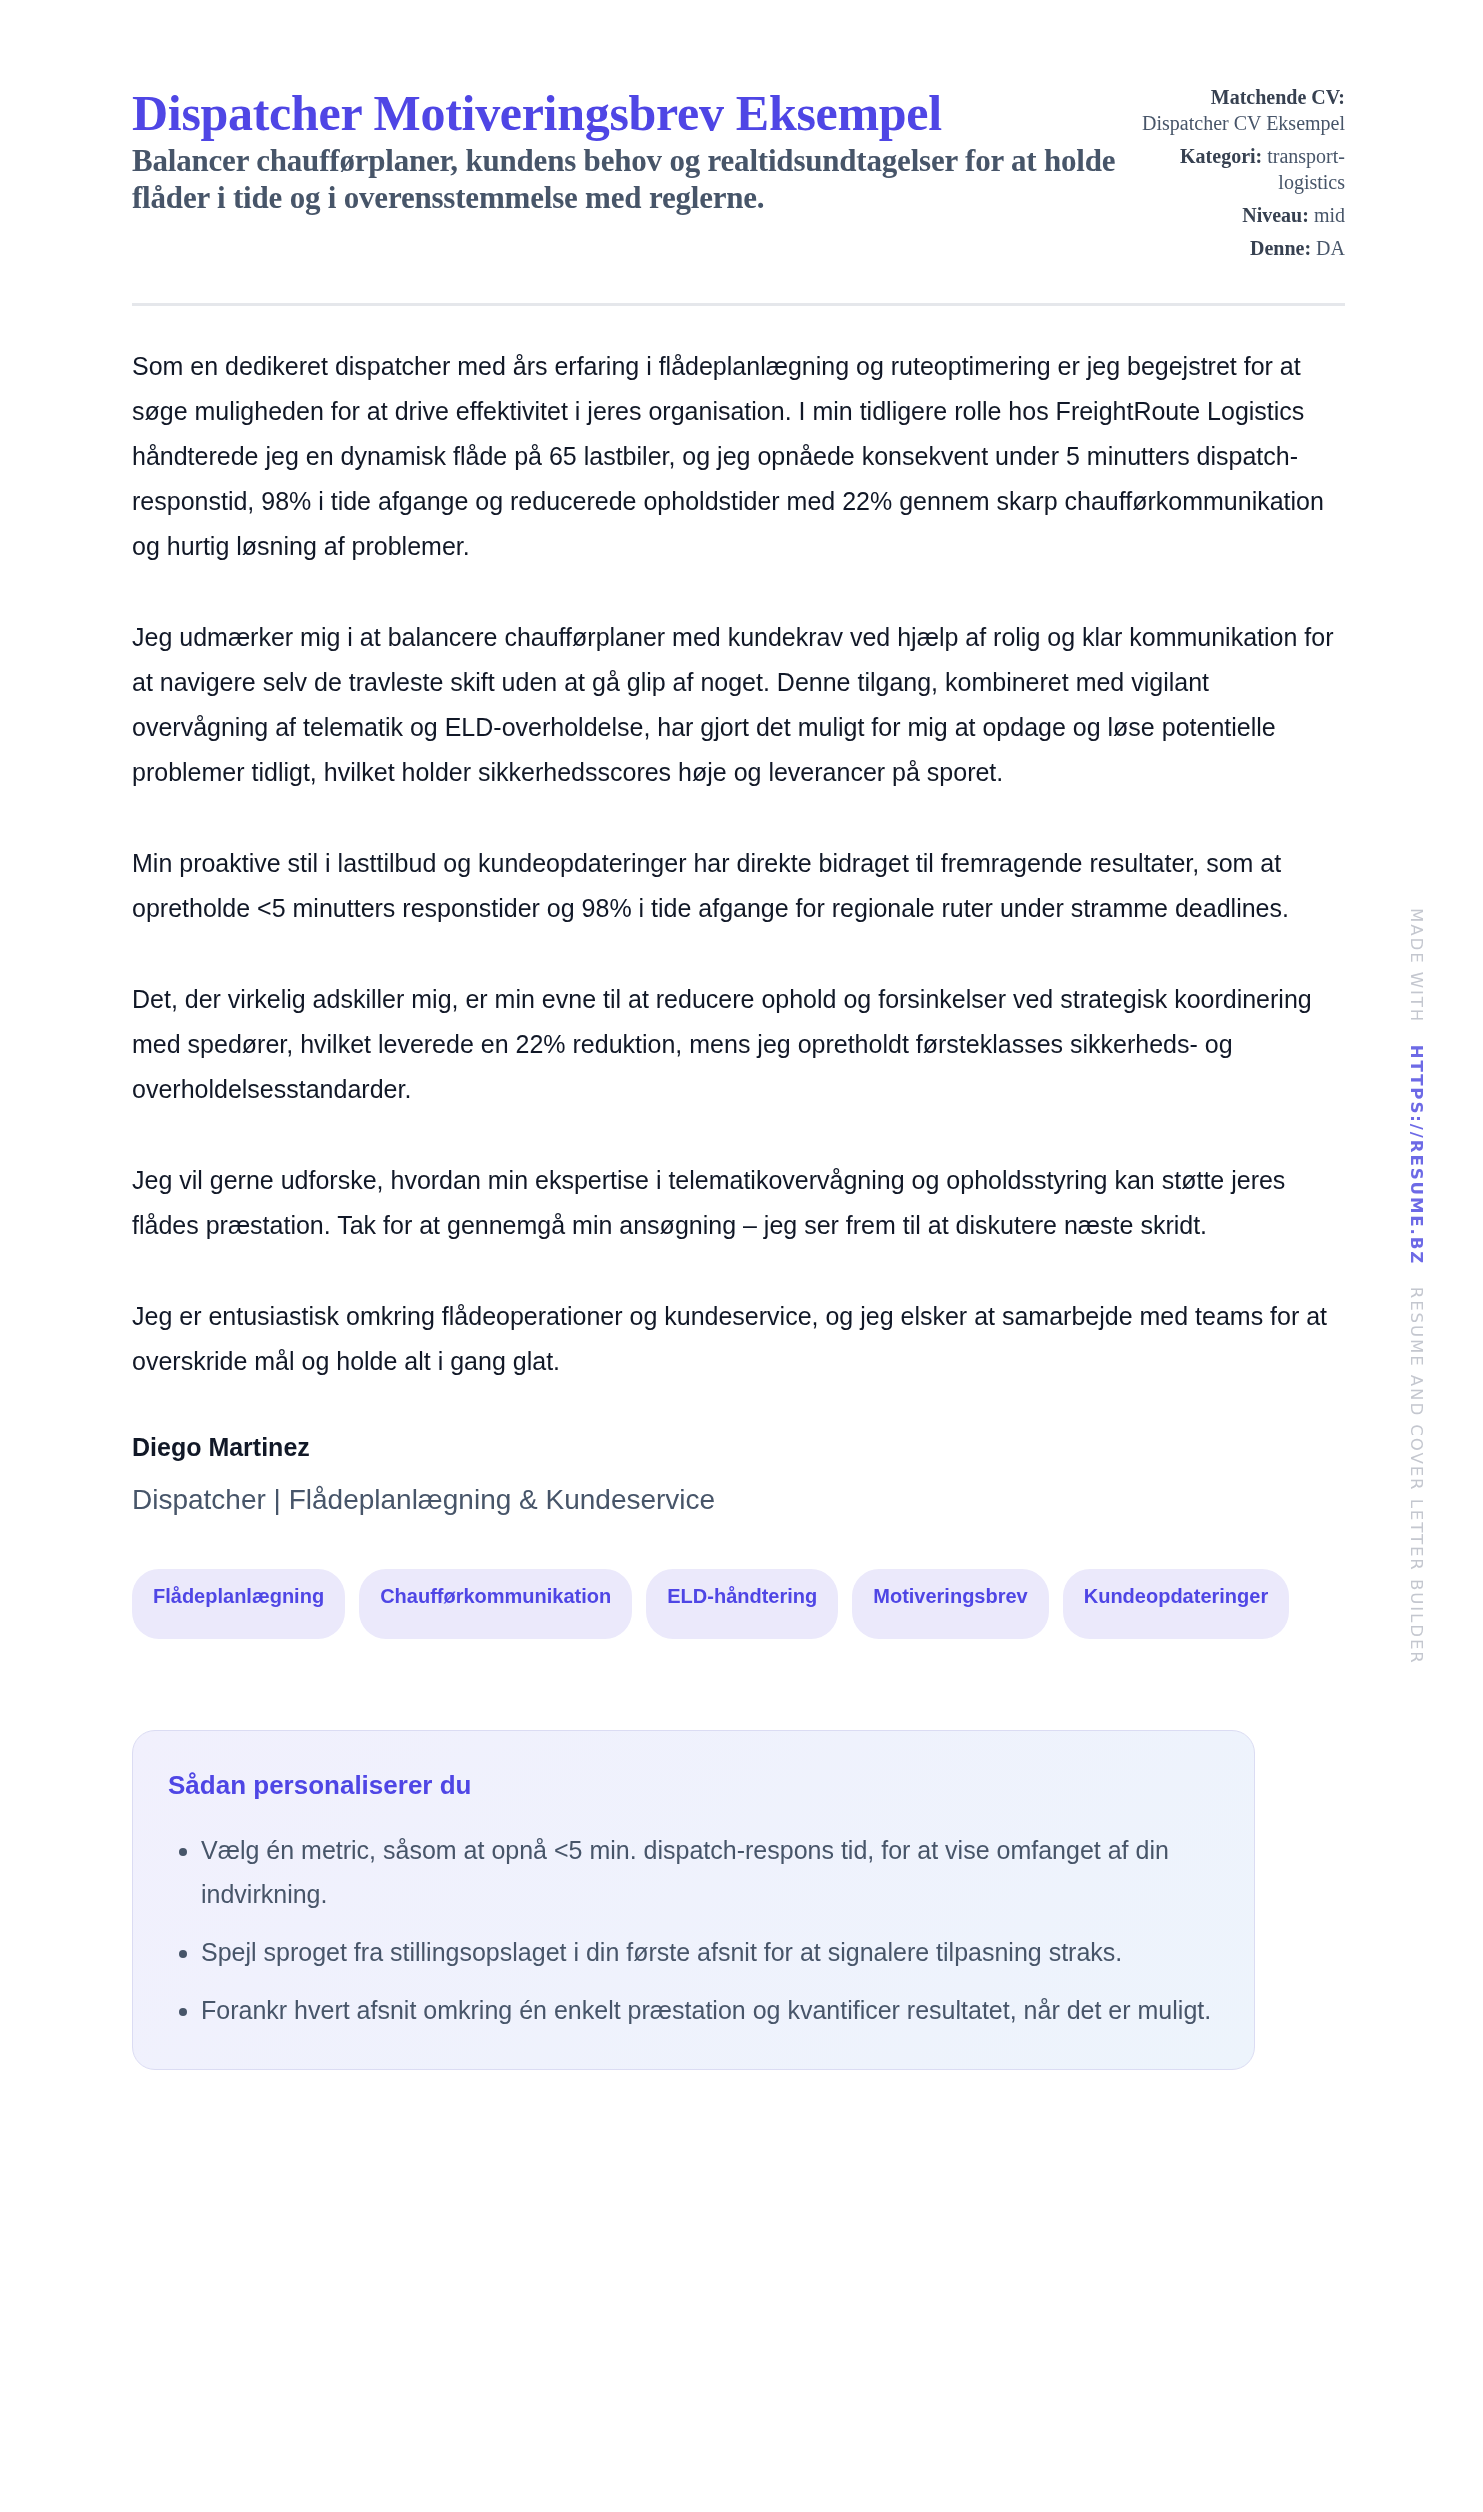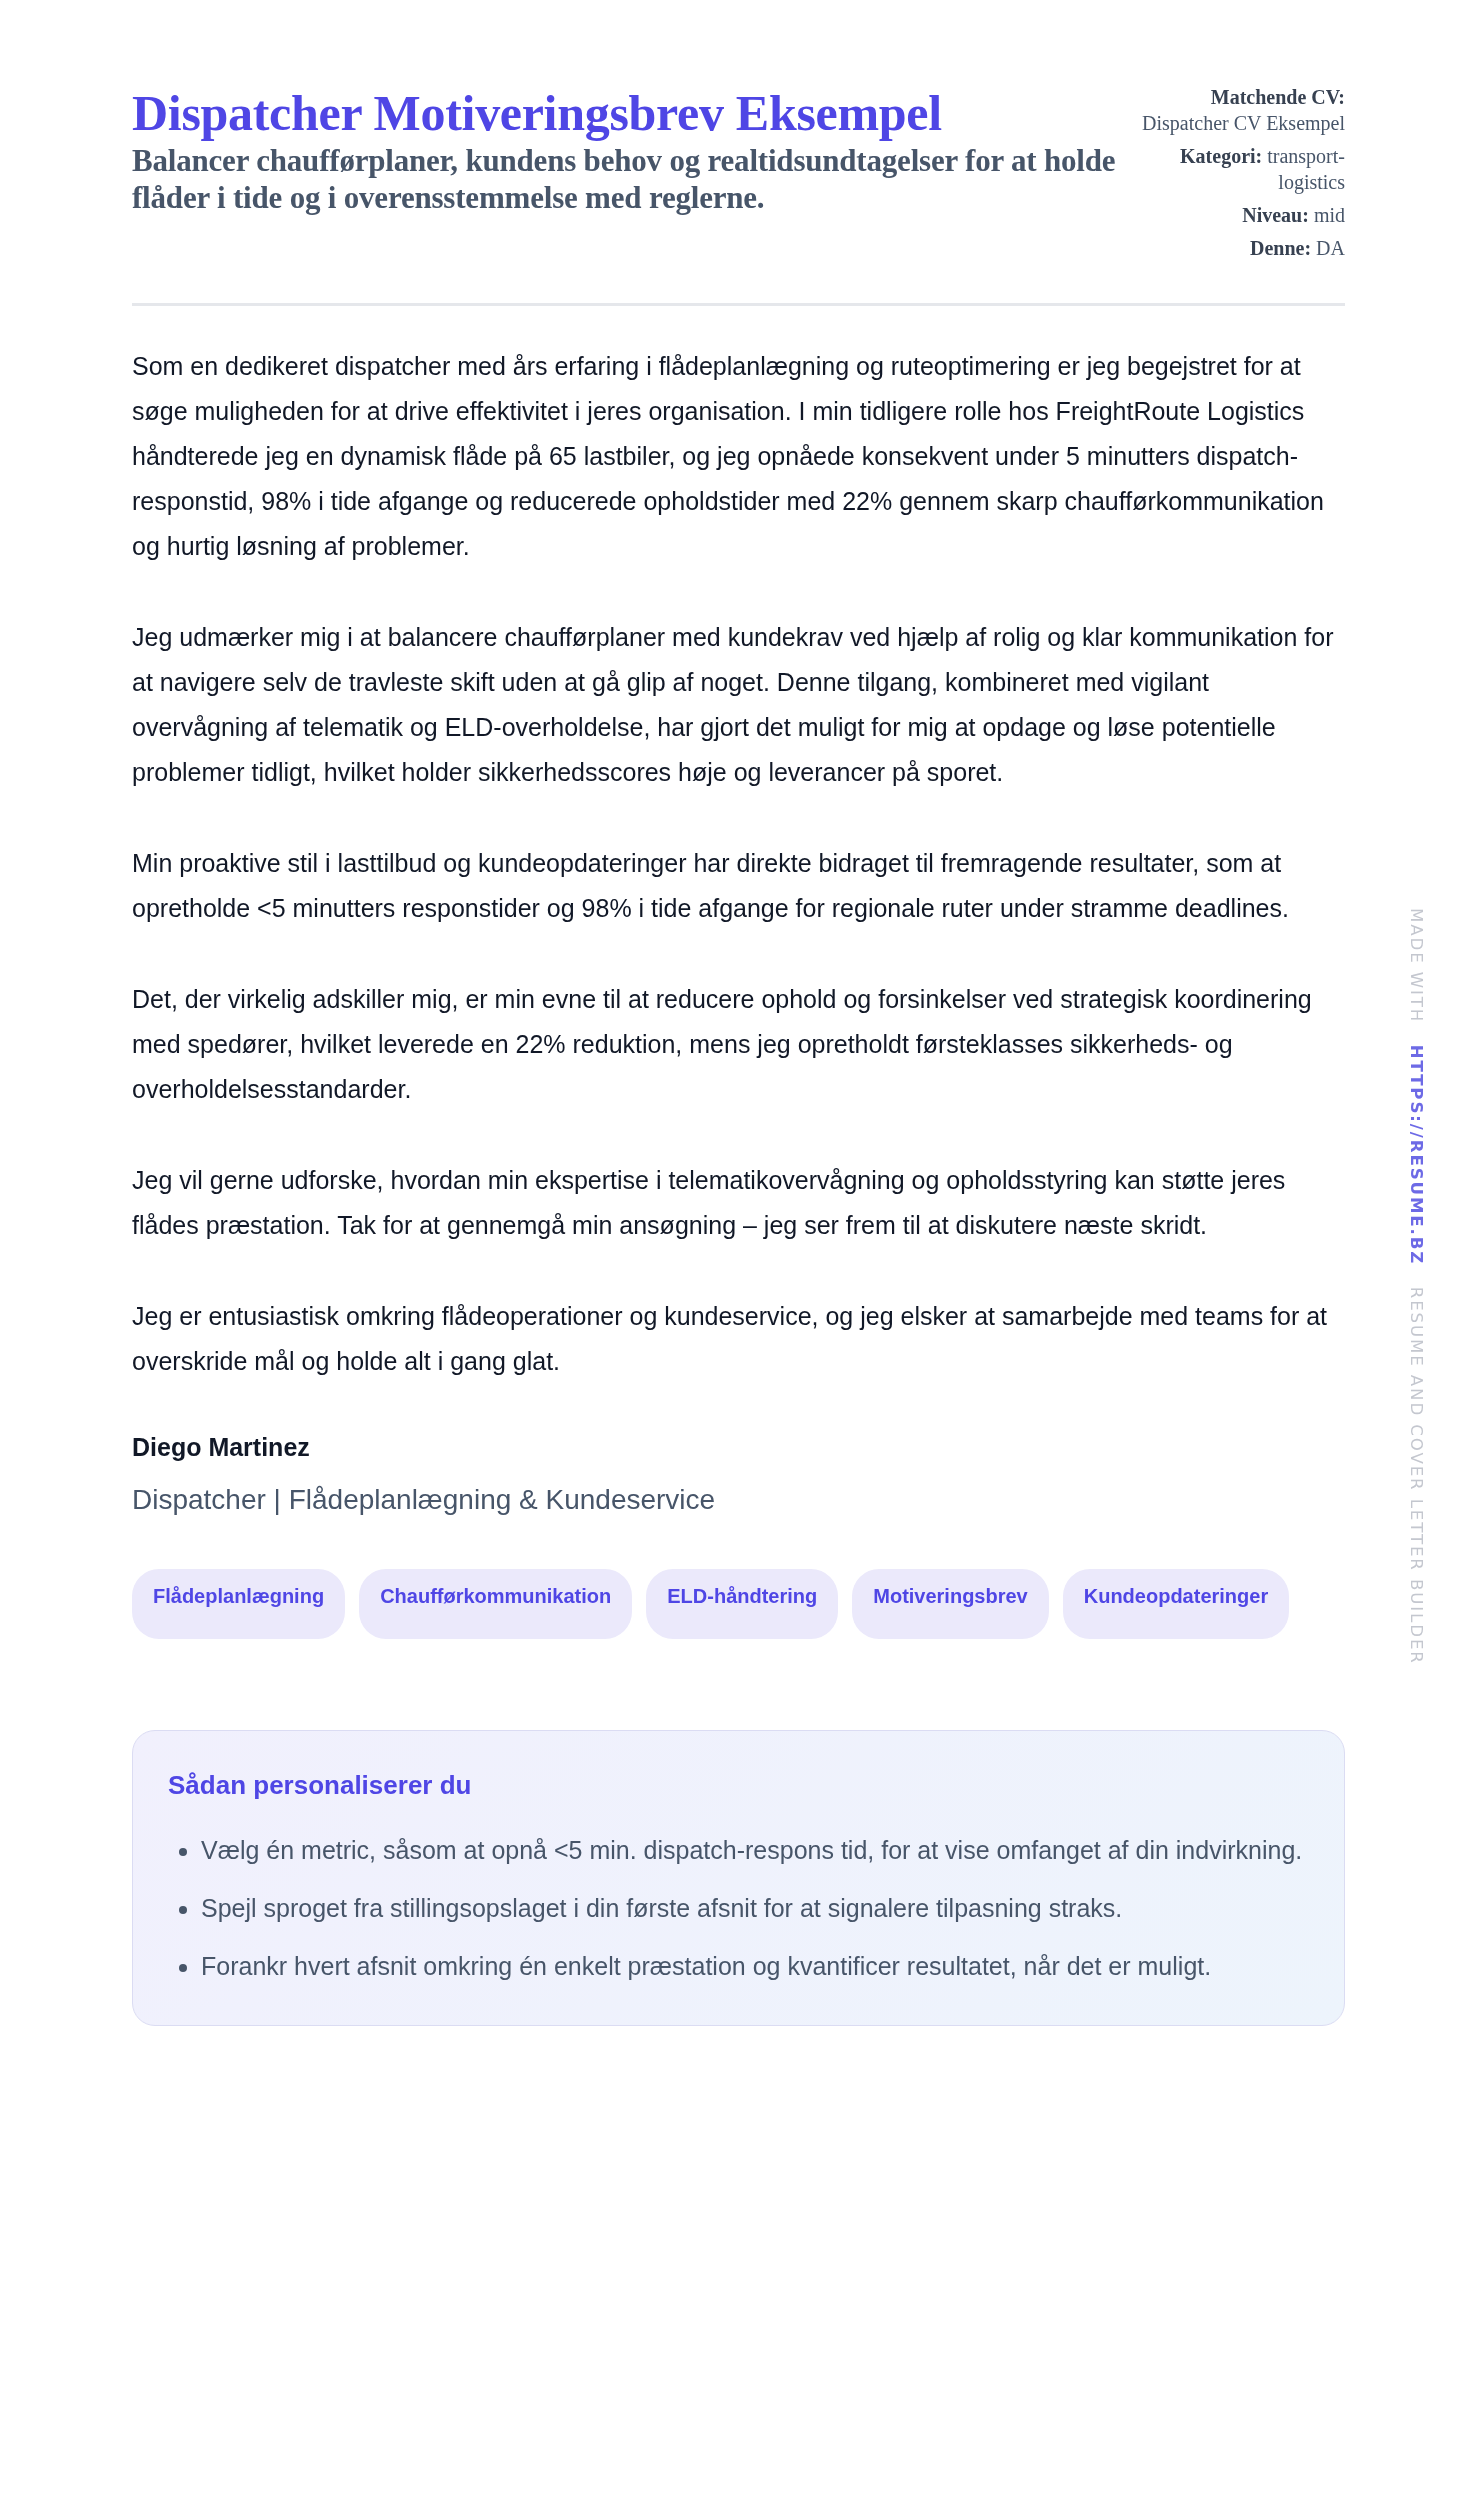--- a/index.html
+++ b/index.html
@@ -95,21 +95,21 @@
       font-size: 20px;
       font-weight: 600;
       padding: 0 21px;
       height: 70px;
       line-height: 54px;
       border-radius: 27px;
       white-space: nowrap;
     }
     .tips {
       margin-top: 91px;
-      width: 1213px;
+      width: 1123px;
       box-sizing: border-box;
       border: 1.7px solid #dbdcf3;
       border-radius: 23px;
       background: linear-gradient(135deg, #f1f0fd 0%, #edf4fc 100%);
       padding: 38px 35px 37px 35px;
     }
     .tips-title {
       font-size: 26px;
       font-weight: 700;
       color: #4f46e5;

